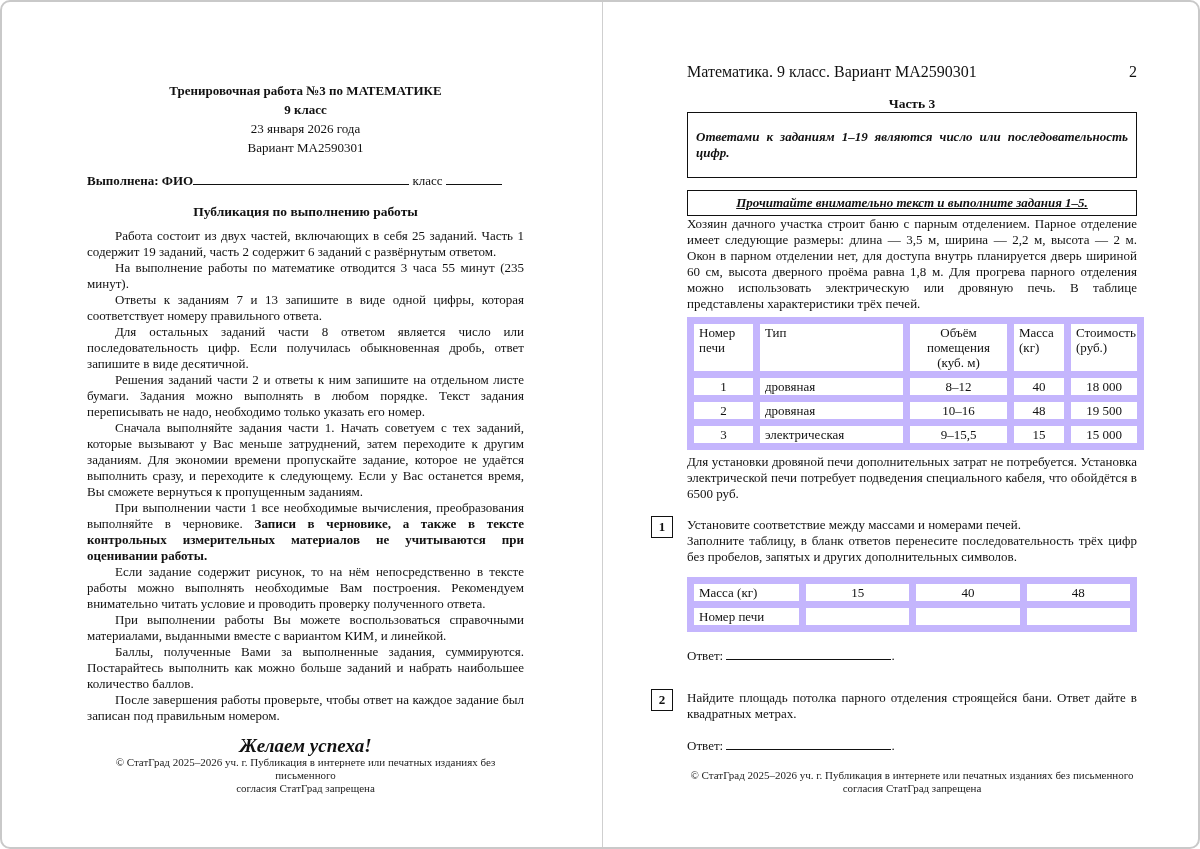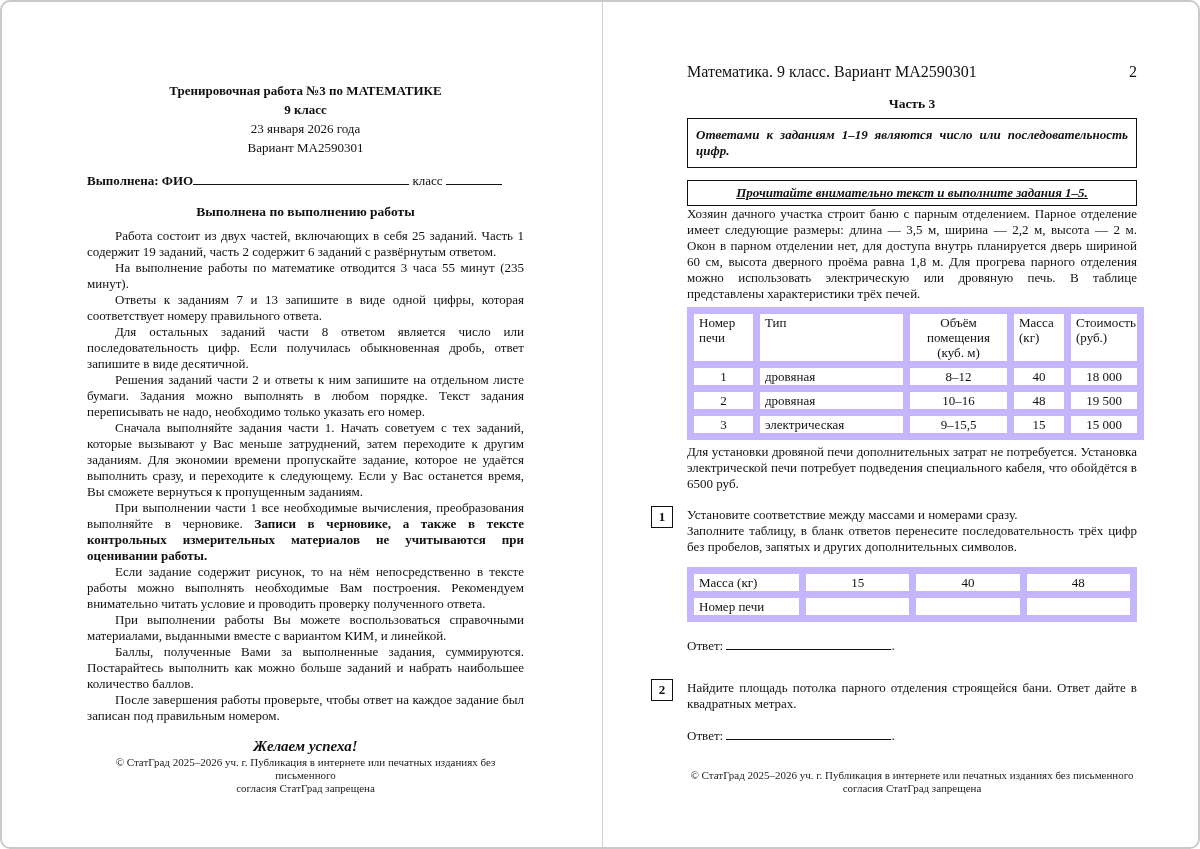--- a/index.html
+++ b/index.html
@@ -16,26 +16,26 @@
   .center { text-align:center; }
   .bold { font-weight:bold; }
   .italic { font-style:italic; }
   .just { text-align:justify; }
   p.ind { text-indent:28px; text-align:justify; }
   .title-block { margin-top:80px; line-height:17px; }
   .title-block div { margin-bottom:2px; }
   .name-line { margin-top:16px; white-space:nowrap; }
   .blank { display:inline-block; border-bottom:1px solid #111; height:13px; vertical-align:baseline; }
   .instr-heading { margin-top:15px; margin-bottom:8px; font-size:13.5px; }
-  .wish { margin-top:14px; font-size:15px; }
+  .wish { margin-top:14px; font-size:19px; }
   .footer { position:absolute; bottom:52px; left:0; width:100%; text-align:center; font-size:11px; line-height:13px; color:#222; }
   
   .pg-header { margin-top:62px; display:flex; justify-content:space-between; font-size:16px; }
   .part-title { margin-top:16px; font-size:13.5px; }
-  .rule-box { margin-top:6px; border:1.5px solid #111; padding:8px 8px; }
+  .rule-box { border:1.5px solid #111; padding:16px 8px; }
   .read-box { margin-top:12px; border:1.5px solid #111; padding:4px 8px; }
   .read-box span { text-decoration:underline; }
   .intro { }
   table { border-collapse:collapse; width:100%; table-layout:fixed; }
   td,th { border:7px solid #c4b5fd; padding:1px 5px; font-size:13px; font-weight:normal; text-align:left; vertical-align:top; line-height:15px; }
   .c { text-align:center; }
   .stove-table { margin-top:5px; }
   .stove-table col.w0{width:66px} .stove-table col.w1{width:150px} .stove-table col.w2{width:104px}
   .stove-table col.w3{width:57px} .stove-table col.w4{width:73px}
   .after-table { margin-top:4px; }
@@ -63,21 +63,21 @@
       <div>23 января 2026 года</div>
       <div>Вариант МА2590301</div>
     </div>
 
     <div class="name-line">
       <span class="bold">Выполнена: ФИО</span><span class="blank" style="width:216px"></span>
       <span>класс</span>
       <span class="blank" style="width:56px"></span>
     </div>
 
-    <div class="center bold instr-heading">Выполнена по выполнению работы</div>
+    <div class="center bold instr-heading">Публикация по выполнению работы</div>
 
     <p class="ind"><span>Работа состоит из двух частей, включающих в себя 25 заданий. Часть 1 содержит 19 заданий, часть 2 содержит 6 заданий с развёрнутым ответом.</span></p>
     <p class="ind"><span>На выполнение работы по математике отводится 3 часа 55 минут (235 минут).</span></p>
     <p class="ind"><span>Ответы к заданиям 7 и 13 запишите в виде одной цифры, которая соответствует номеру правильного ответа.</span></p>
     <p class="ind"><span>Для остальных заданий части 8 ответом является число или последовательность цифр. Если получилась обыкновенная дробь, ответ запишите в виде десятичной.</span></p>
     <p class="ind"><span>Решения заданий части 2 и ответы к ним запишите на отдельном листе бумаги. Задания можно выполнять в любом порядке. Текст задания переписывать не надо, необходимо только указать его номер.</span></p>
     <p class="ind"><span>Сначала выполняйте задания части 1. Начать советуем с тех заданий, которые вызывают у Вас меньше затруднений, затем переходите к другим заданиям. Для экономии времени пропускайте задание, которое не удаётся выполнить сразу, и переходите к следующему. Если у Вас останется время, Вы сможете вернуться к пропущенным заданиям.</span></p>
     <p class="ind"><span>При выполнении части 1 все необходимые вычисления, преобразования выполняйте в черновике. </span><span class="bold">Записи в черновике, а также в тексте контрольных измерительных материалов не учитываются при оценивании работы.</span></p>
     <p class="ind"><span>Если задание содержит рисунок, то на нём непосредственно в тексте работы можно выполнять необходимые Вам построения. Рекомендуем внимательно читать условие и проводить проверку полученного ответа.</span></p>
     <p class="ind"><span>При выполнении работы Вы можете воспользоваться справочными материалами, выданными вместе с вариантом КИМ, и линейкой.</span></p>
@@ -147,21 +147,21 @@
         <td class="c">15</td>
         <td class="c">15 000</td>
       </tr>
     </tbody>
       </table>
 
     <p class="just after-table"><span>Для установки дровяной печи дополнительных затрат не потребуется. Установка электрической печи потребует подведения специального кабеля, что обойдётся в 6500 руб.</span></p>
 
     <div class="task">
       <div class="task-num">1</div>
-      <div>Установите соответствие между массами и номерами сразу.</div>
+      <div>Установите соответствие между массами и номерами печей.</div>
       <div class="just">Заполните таблицу, в бланк ответов перенесите последовательность трёх цифр без пробелов, запятых и других дополнительных символов.</div>
 
       <table class="answer-table">
         <colgroup>
             <col style="width:112px">
             <col>
             <col>
             <col>
           </colgroup>
         <tbody>

